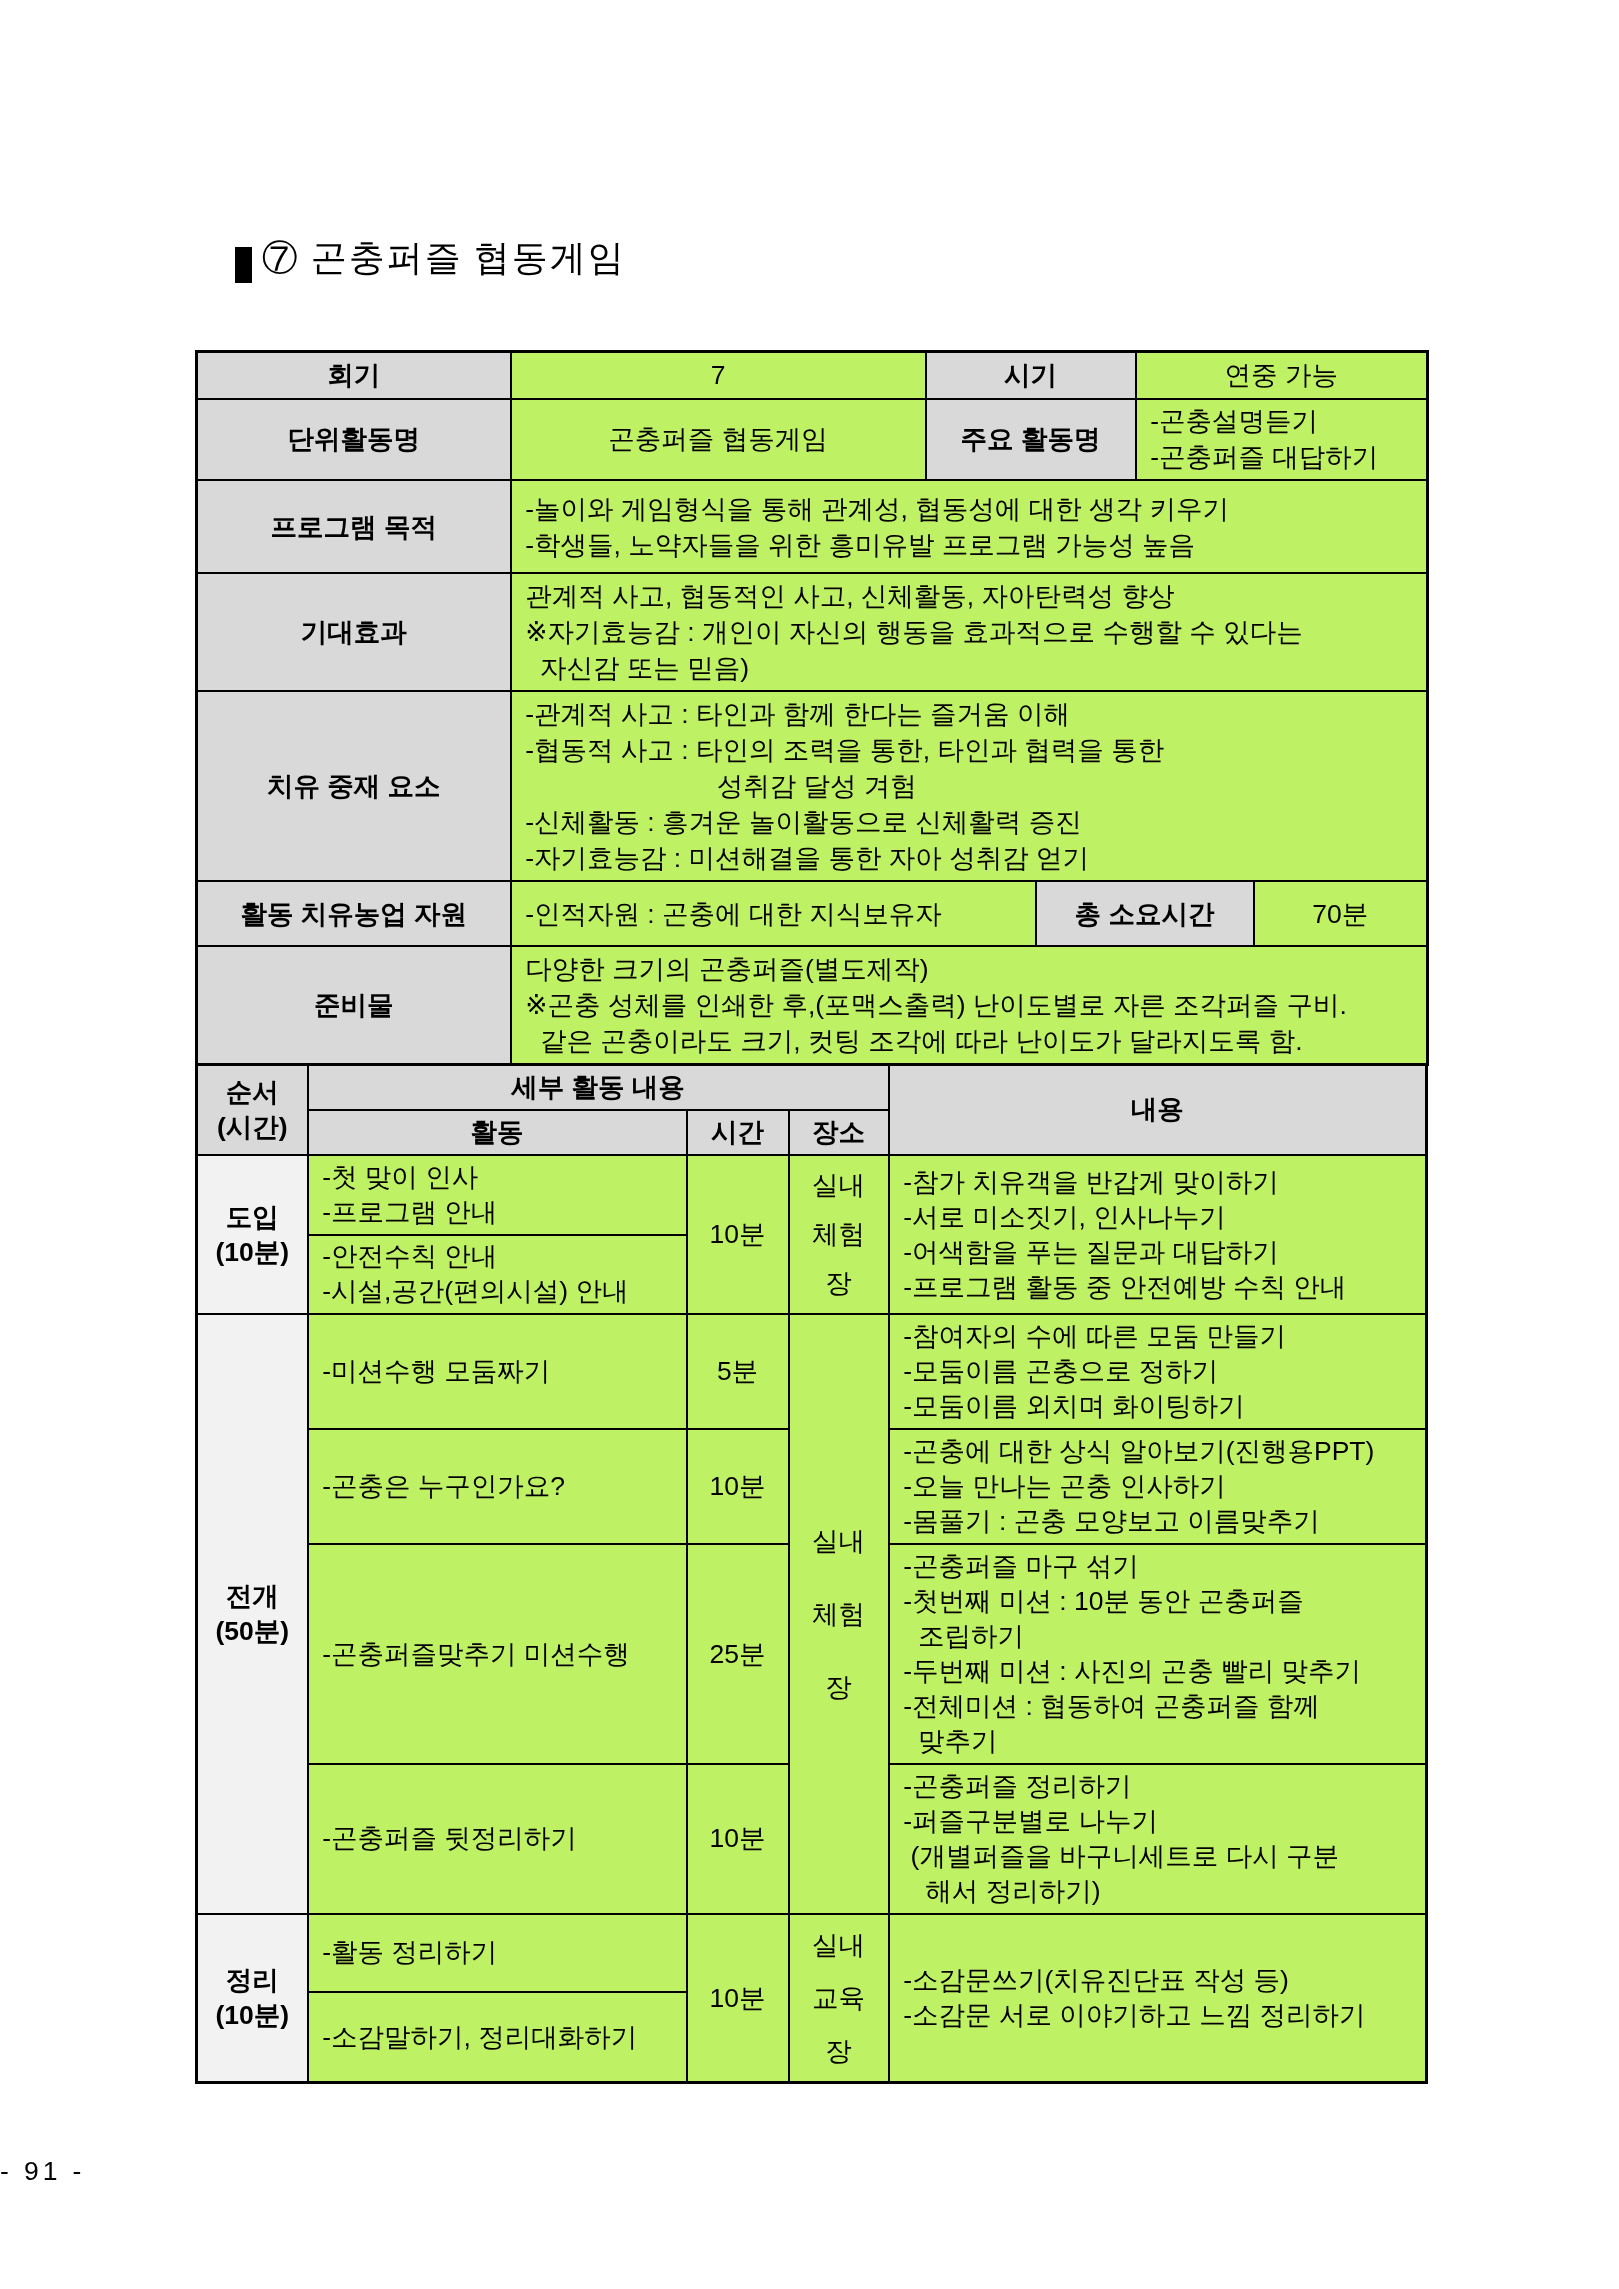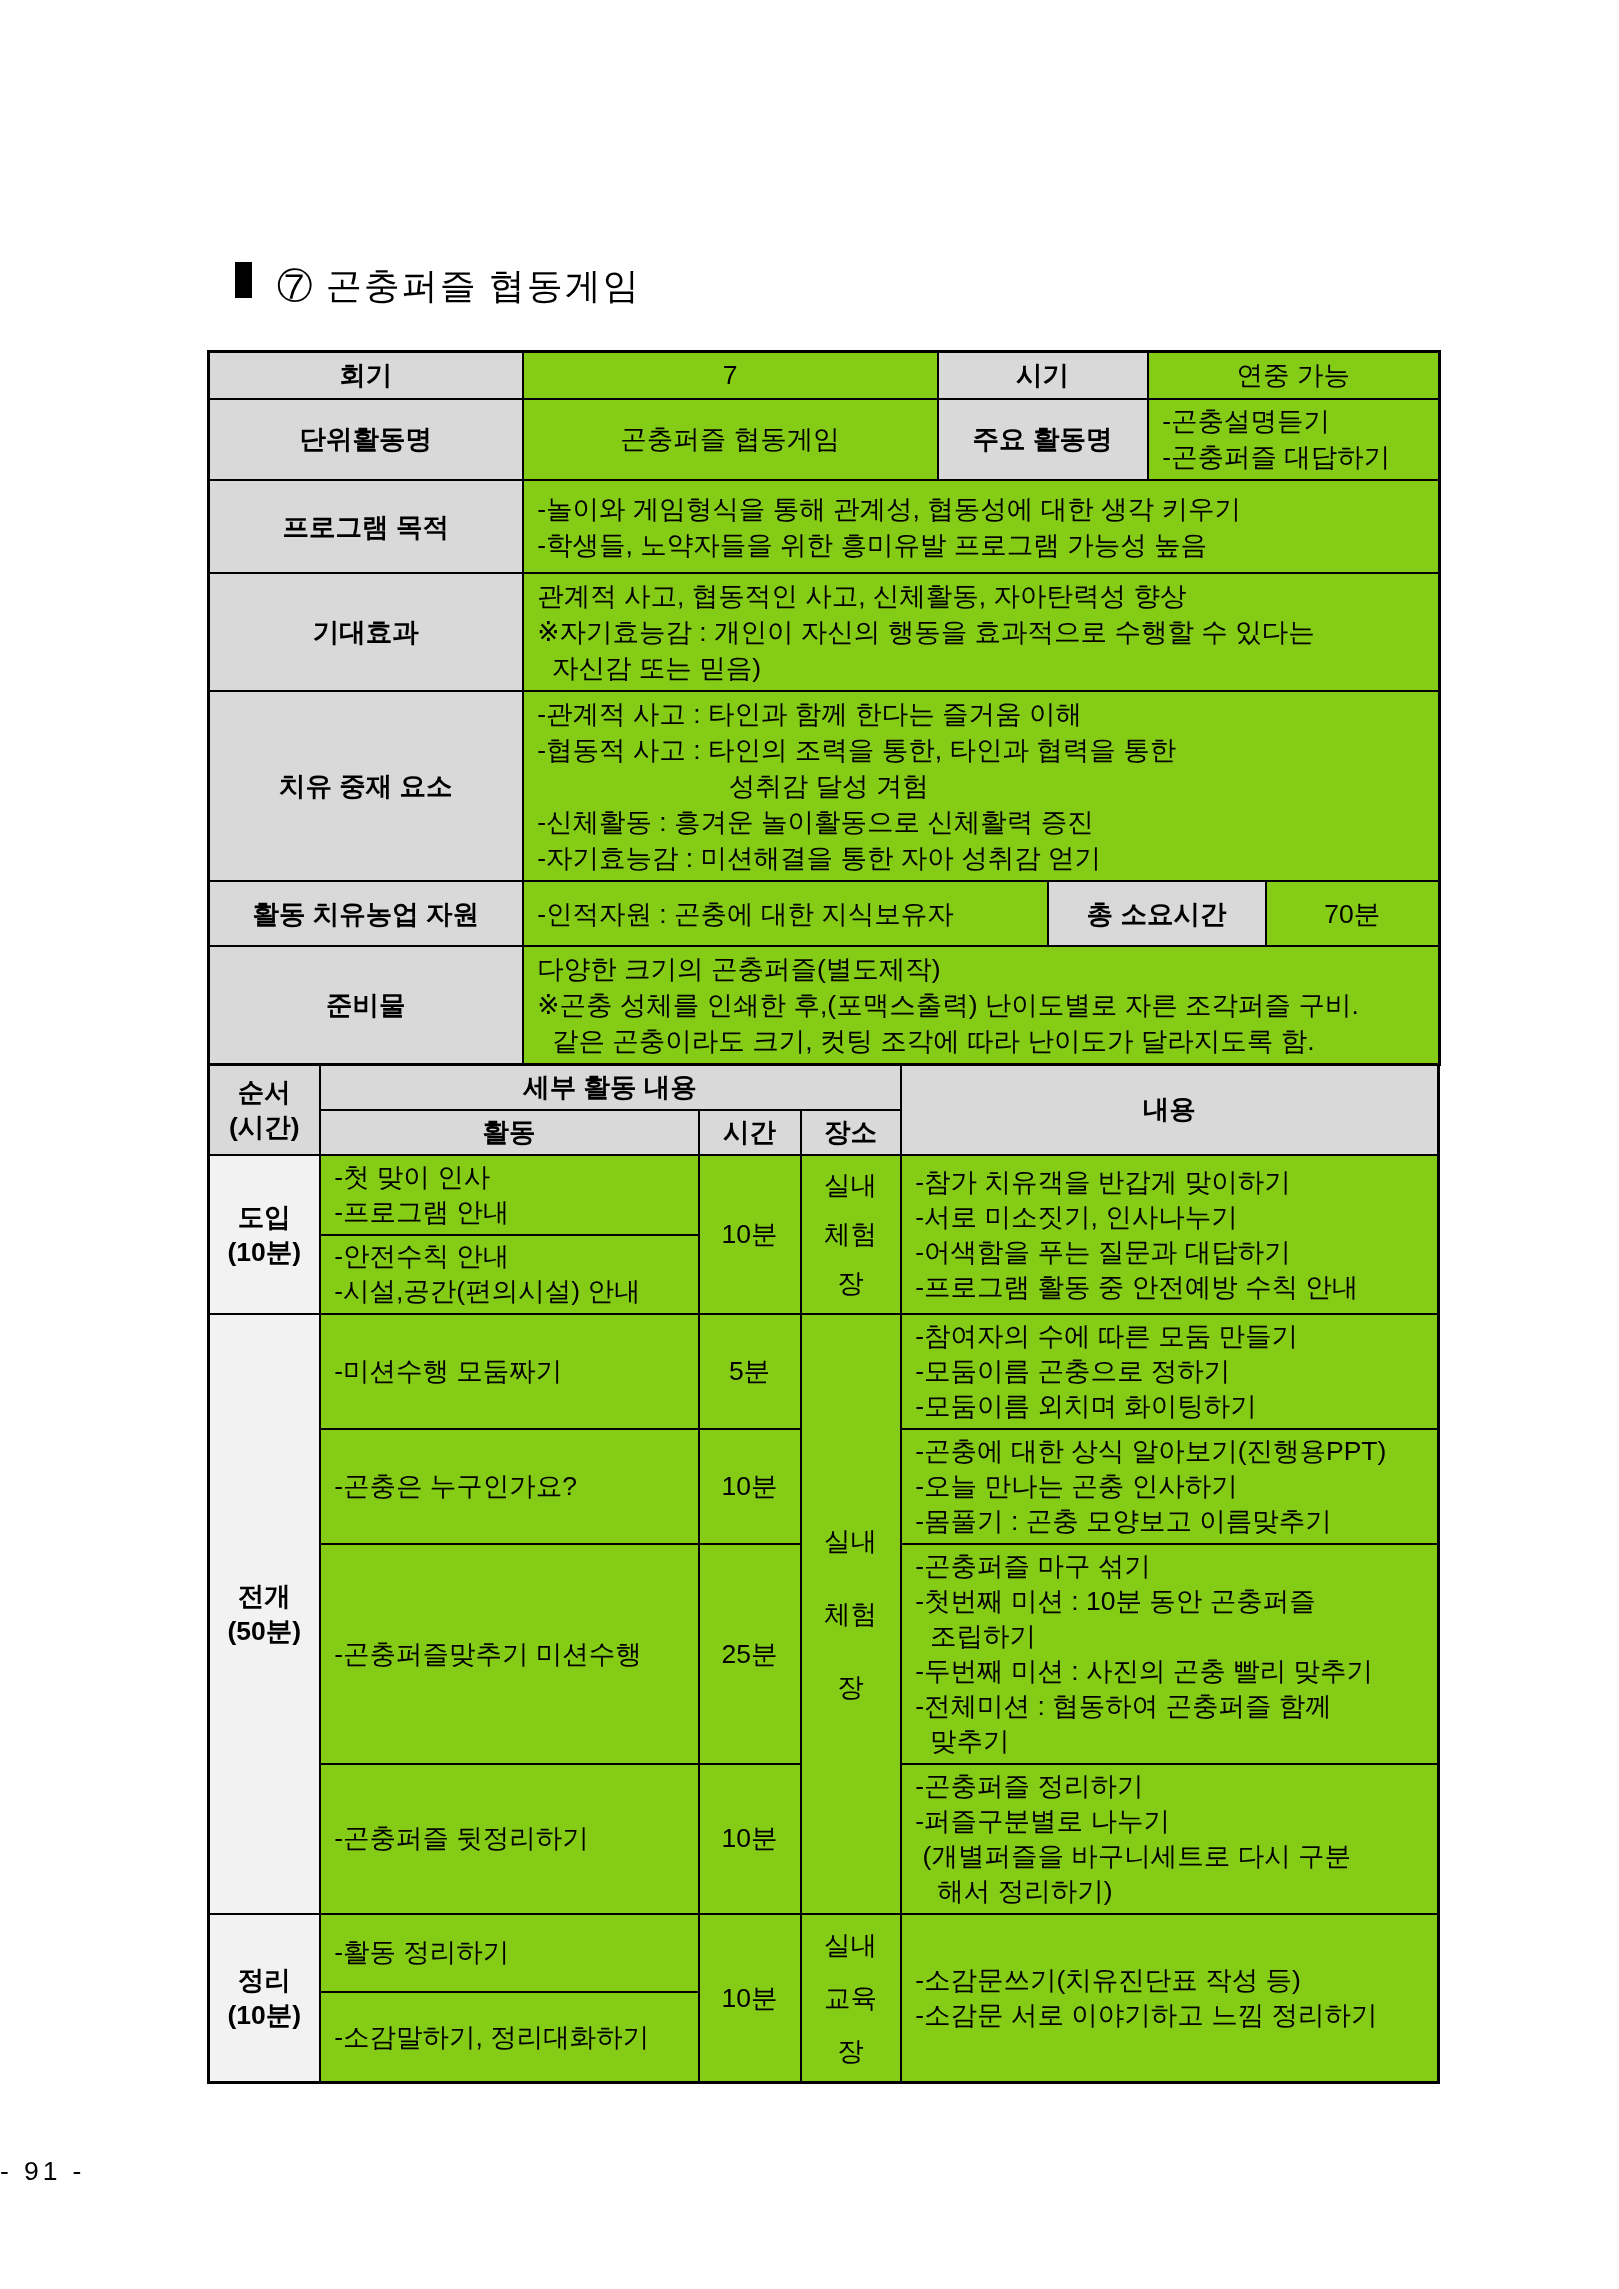--- a/index.html
+++ b/index.html
@@ -4,27 +4,27 @@
 <style>
   html,body{margin:0;padding:0;background:#ffffff;}
   .page{
     position:relative;
     width:1619px;height:2290px;
     background:#ffffff;
     font-family:"Liberation Sans","DejaVu Sans",sans-serif;
     color:#000;
   }
   .title{
-    position:absolute;left:235px;top:262px;
-    display:flex;align-items:flex-start;gap:25px;
+    position:absolute;left:235px;top:234px;
+    display:flex;align-items:flex-end;gap:10px;
     font-family:"Liberation Serif","DejaVu Serif",serif;
     font-size:36px;letter-spacing:2px;color:#000;
   }
   .tbar{display:inline-block;width:16.7px;height:36px;background:#000;}
-  table{border-collapse:collapse;table-layout:fixed;position:absolute;left:207px;background:#84cc16;}
+  table{border-collapse:collapse;table-layout:fixed;position:absolute;left:195px;background:#bef264;}
   .t1{top:350px;width:1230px;border:3.9px solid #000;}
   .t2{top:1063px;width:1230px;border:3.9px solid #000;}
   td,th{border:2px solid #000;font-size:26.5px;line-height:35px;padding:3.9px 7.8px;vertical-align:middle;overflow:hidden;}
   .t1 td{line-height:36px;}
   .lbl{background:#d9d9d9;font-weight:bold;text-align:center;}
   .hdr{background:#d9d9d9;font-weight:bold;text-align:center;}
   .sec{background:#f2f2f2;font-weight:bold;text-align:center;}
   .center{text-align:center;}
   .left{text-align:left;padding-left:13.7px;}
   .pre{white-space:pre-wrap;}

